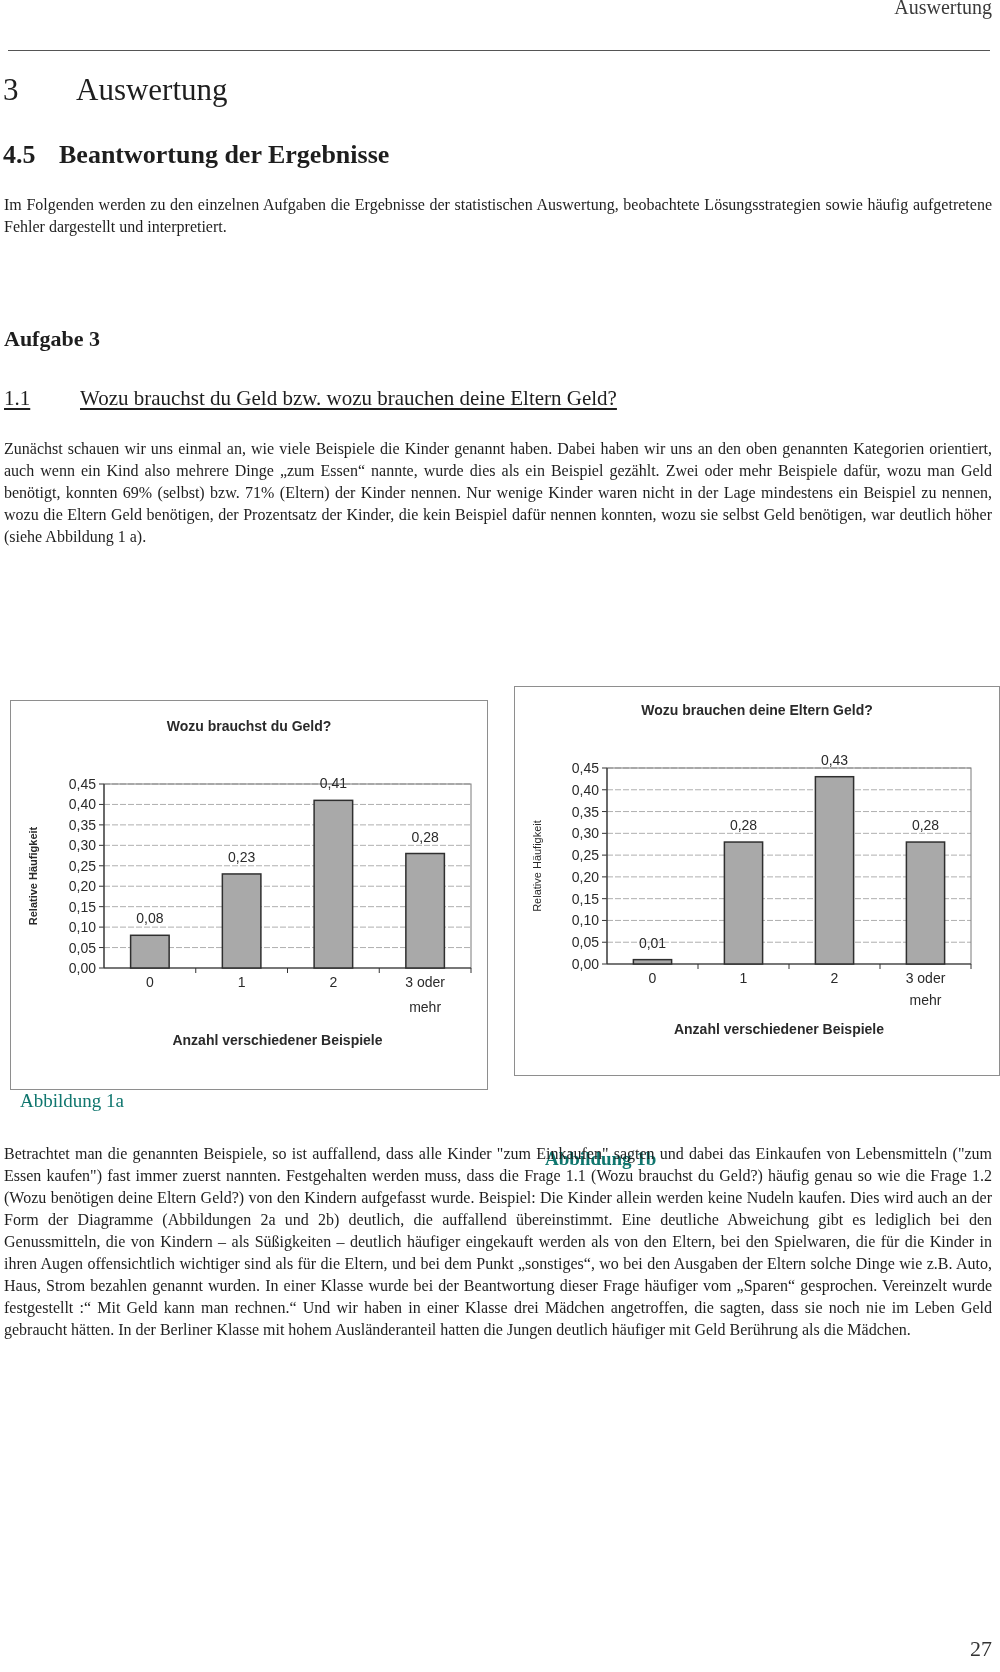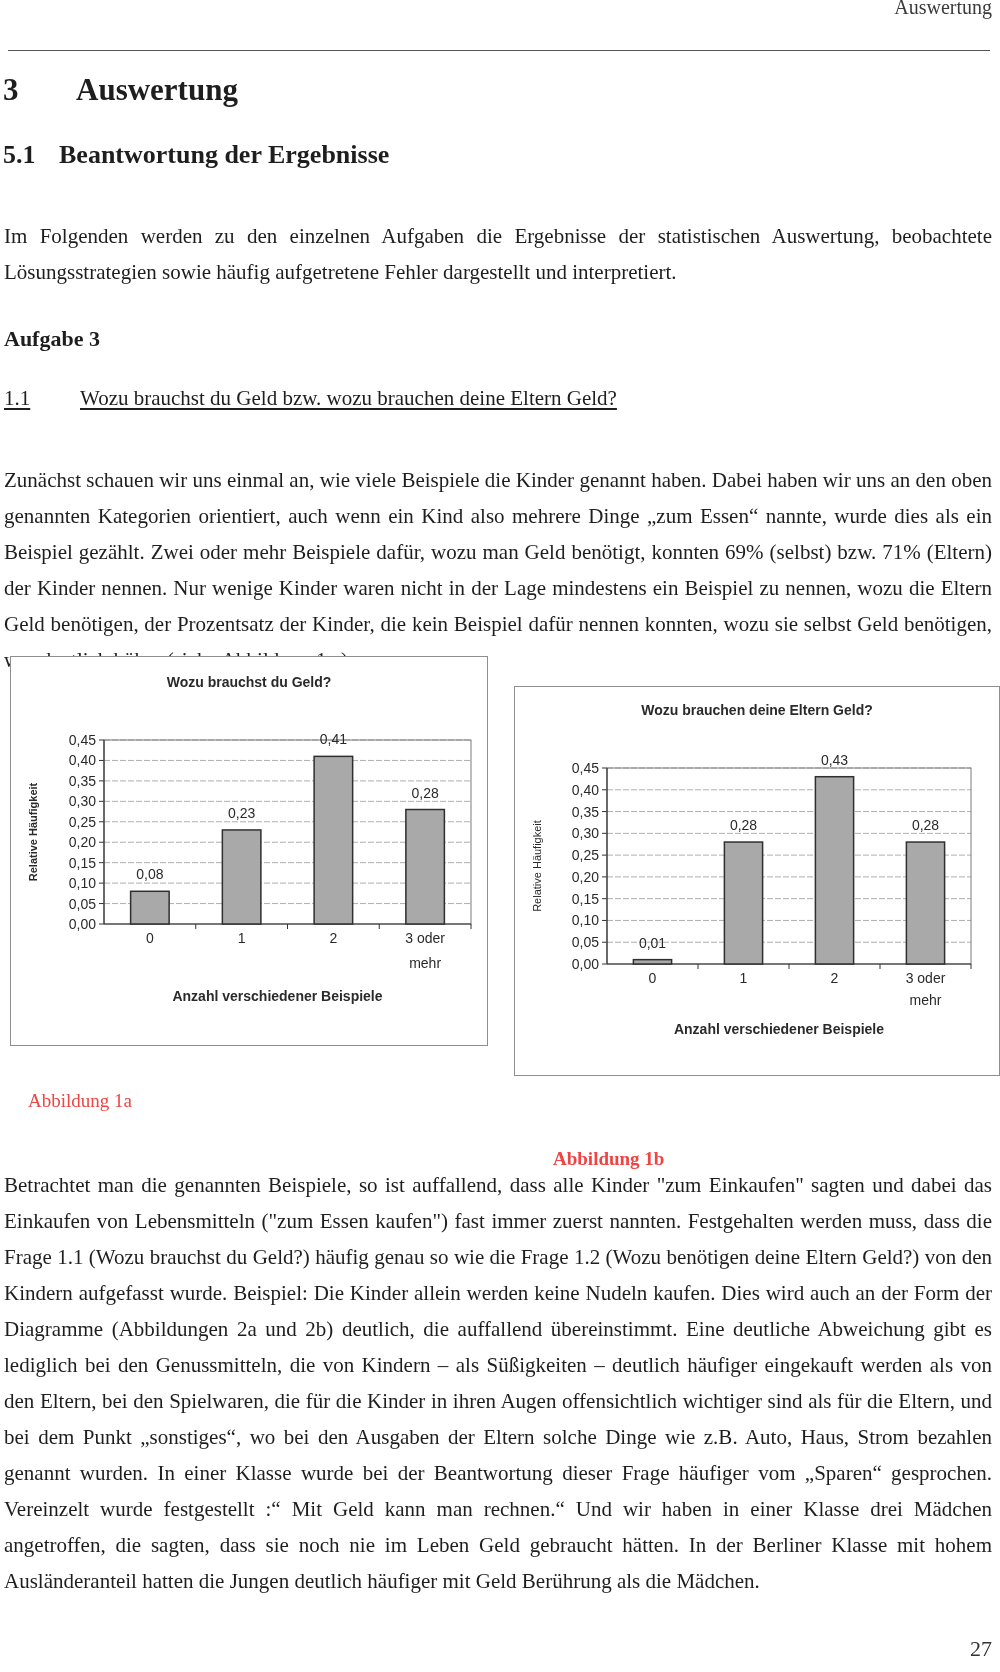--- a/index.html
+++ b/index.html
@@ -1,58 +1,58 @@
 <!DOCTYPE html>
 <html><head>
 <meta charset="utf-8">
 <style>
   html, body { margin:0; padding:0; background:#ffffff; }
   body { width:1000px; height:1672px; position:relative; overflow:hidden; color:#1e1e1e;
          font-family:"Liberation Serif", "DejaVu Serif", serif; }
   .abs { position:absolute; }
   .running-head { right:8px; top:-4px; font-size:20px; color:#3a3a3a; }
   .head-rule { left:8px; top:50px; width:982px; height:0; border-top:1.6px solid #555; }
-  .h1 { left:3px; top:72px; font-size:31px; font-weight:bold; }
+  .h1 { left:3px; top:72px; font-size:31px; font-weight:normal; }
   .h1 .num { display:inline-block; width:73px; }
   .h2 { left:3px; top:140px; font-size:26px; font-weight:bold; }
   .h2 .num { display:inline-block; width:56px; }
-  .para { left:4px; width:988px; font-size:21px; line-height:36px; text-align:justify;margin-top:24px; }
+  .para { left:4px; width:988px; font-size:16px; line-height:22px; text-align:justify; }
   .h3 { left:4px; top:326px; font-size:22px; font-weight:bold; }
   .sub { left:4px; top:386px; font-size:21px; text-decoration:underline; text-underline-offset:3px; }
   .sub .num { display:inline-block; width:76px; text-decoration:underline; }
   .frame { border:1.5px solid #8e8e8e; background:#fff; }
   .chart-svg text { font-family:"Liberation Sans", "DejaVu Sans", sans-serif; fill:#2a2a2a; }
-  .caption { font-size:19px; color:#ef4444;margin-left:8px; }
+  .caption { font-size:19px; color:#0f766e; }
   .page-num { right:8px; top:1636px; font-size:22px; color:#333;text-align:right; }
 </style>
 </head>
 <body>
 
 <div class="abs running-head">Auswertung</div>
 <div class="abs head-rule"></div>
 
 <div class="abs h1">
   <span class="num">3</span><span>Auswertung</span>
 </div>
 
 <div class="abs h2">
-  <span class="num">5.1</span><span>Beantwortung der Ergebnisse</span>
+  <span class="num">4.5</span><span>Beantwortung der Ergebnisse</span>
 </div>
 
 <div class="abs para" style="top:194px;">Im Folgenden werden zu den einzelnen Aufgaben die Ergebnisse der statistischen Auswertung, beobachtete Lösungsstrategien sowie häufig aufgetretene Fehler dargestellt und interpretiert.</div>
 
 <div class="abs h3">Aufgabe 3</div>
 
 <div class="abs sub">
   <span class="num">1.1</span><span>Wozu brauchst du Geld bzw. wozu brauchen deine Eltern Geld?</span>
 </div>
 
 <div class="abs para" style="top:438px;">Zunächst schauen wir uns einmal an, wie viele Beispiele die Kinder genannt haben. Dabei haben wir uns an den oben genannten Kategorien orientiert, auch wenn ein Kind also mehrere Dinge „zum Essen“ nannte, wurde dies als ein Beispiel gezählt. Zwei oder mehr Beispiele dafür, wozu man Geld benötigt, konnten 69% (selbst) bzw. 71% (Eltern) der Kinder nennen. Nur wenige Kinder waren nicht in der Lage mindestens ein Beispiel zu nennen, wozu die Eltern Geld benötigen, der Prozentsatz der Kinder, die kein Beispiel dafür nennen konnten, wozu sie selbst Geld benötigen, war deutlich höher (siehe Abbildung 1 a).</div>
 
-<div class="abs frame" style="left:10px; top:656px; width:476px; height:388px;">
+<div class="abs frame" style="left:10px; top:700px; width:476px; height:388px;">
   <svg class="chart-svg" id="chart0" width="476" height="388">
       <text x="238" y="30" text-anchor="middle" font-size="14" font-weight="bold">Wozu brauchst du Geld?</text>
       <line x1="88" x2="93" y1="267" y2="267" stroke="#333" stroke-width="1"></line>
       <text x="85" y="272" text-anchor="end" font-size="14">0,00</text>
       <line x1="93" x2="460" y1="246.55555555555554" y2="246.55555555555554" stroke="#9a9a9a" stroke-width="0.8" stroke-dasharray="6,2"></line>
       <line x1="88" x2="93" y1="246.55555555555554" y2="246.55555555555554" stroke="#333" stroke-width="1"></line>
       <text x="85" y="251.55555555555554" text-anchor="end" font-size="14">0,05</text>
       <line x1="93" x2="460" y1="226.11111111111111" y2="226.11111111111111" stroke="#9a9a9a" stroke-width="0.8" stroke-dasharray="6,2"></line>
       <line x1="88" x2="93" y1="226.11111111111111" y2="226.11111111111111" stroke="#333" stroke-width="1"></line>
       <text x="85" y="231.11111111111111" text-anchor="end" font-size="14">0,10</text>

